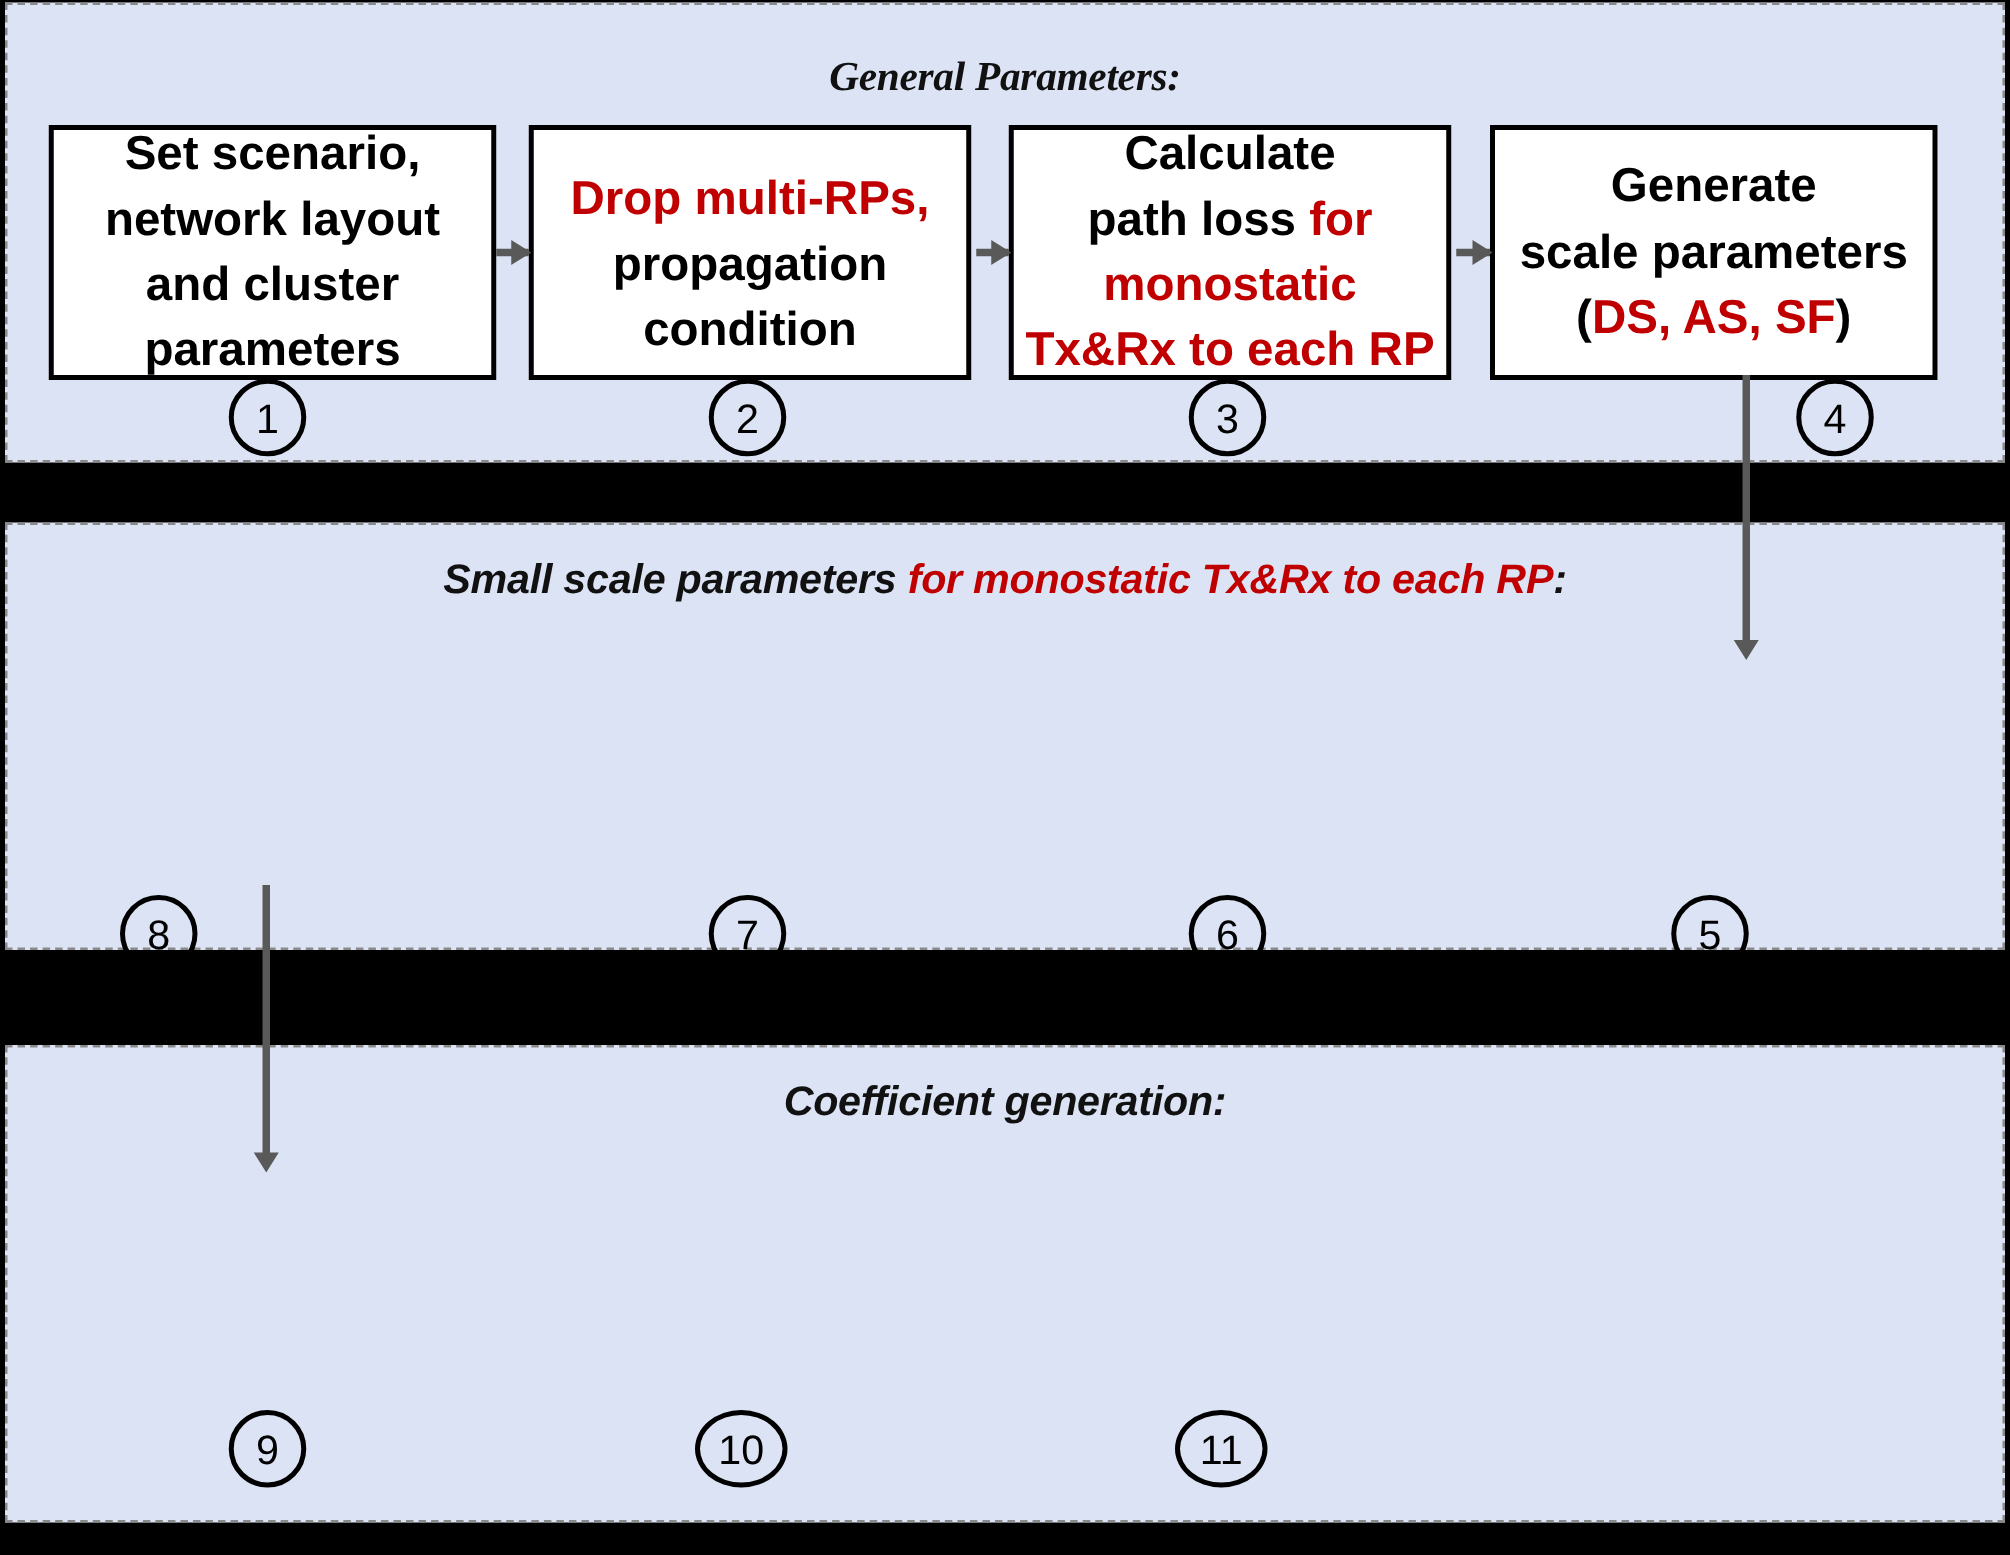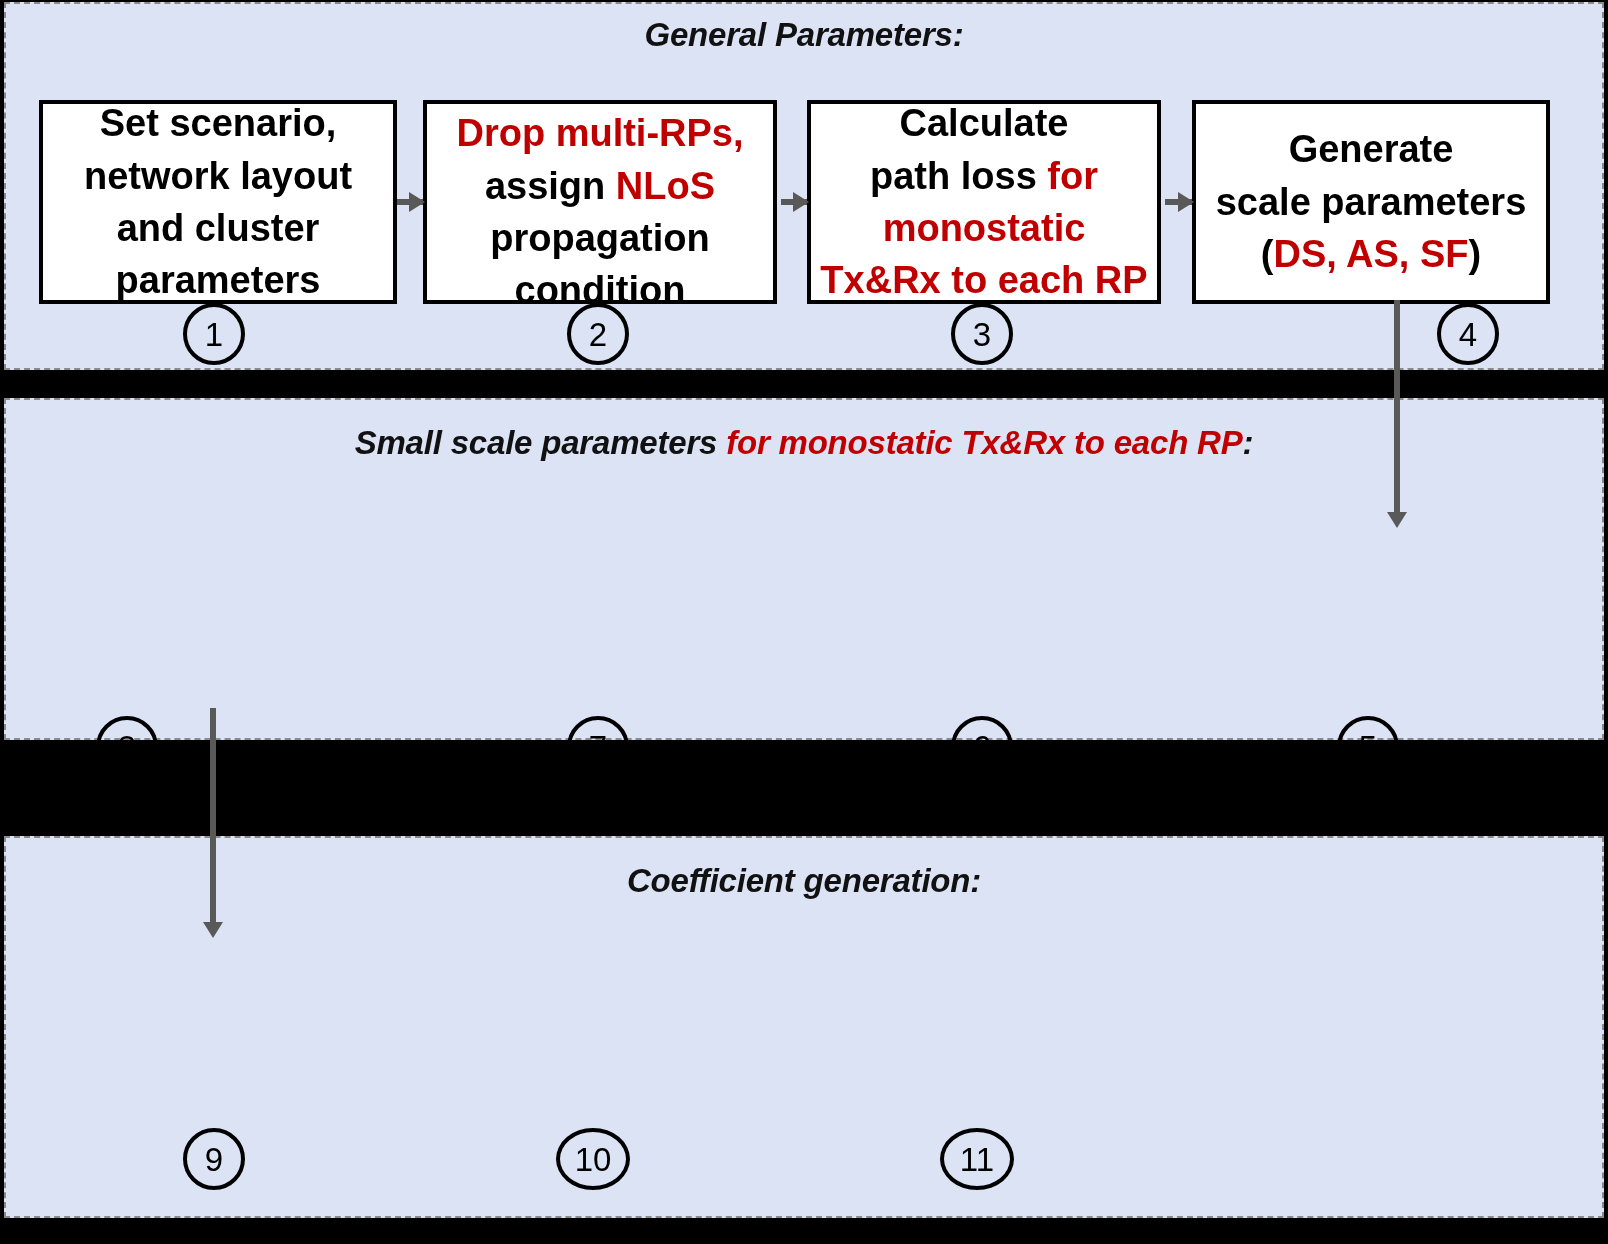--- a/index.html
+++ b/index.html
@@ -11,34 +11,34 @@
   .stage{position:absolute;left:0;top:0;width:1608px;height:1244px;background:#000;}
 
   
   .panel{
     position:absolute;left:4px;width:1600px;
     background:#dce3f4;
     border:2px dashed #8a8a8a;
     box-sizing:border-box;
   }
   #panel-general{top:2px;height:368px;}
-  #panel-small{top:398px;height:342px;}
+  #panel-small{top:418px;height:342px;}
   #panel-coef{top:836px;height:382px;}
 
   .panel-title{
     position:absolute;
     width:100%;
     text-align:center;
     font-style:italic;
     font-weight:bold;
     font-size:33px;
     color:#111;
     letter-spacing:-0.2px;
   }
-  #panel-general .panel-title{top:12px;}
+  #panel-general .panel-title{top:40px;font-family:Liberation Serif, serif;}
   #panel-small   .panel-title{top:24px;}
   #panel-coef    .panel-title{top:24px;}
   .red{color:#c00000;}
 
   
   .pbox{
     position:absolute;
     background:#ffffff;
     border:4px solid #000;
     box-sizing:border-box;
@@ -140,21 +140,20 @@
       <span class="txt">
           <span style="display: block;"><span>Set scenario,</span></span>
           <span style="display: block;"><span>network layout</span></span>
           <span style="display: block;"><span>and cluster</span></span>
           <span style="display: block;"><span>parameters</span></span>
         </span>
     </div>
     <div class="pbox" id="box-2">
       <span class="txt">
           <span style="display: block; margin-top: 20px;"><span class="red">Drop multi-RPs,</span></span>
-          <span style="display: block;"><span>assign </span><span class="red">NLoS</span></span>
           <span style="display: block;"><span>propagation</span></span>
           <span style="display: block;"><span>condition</span></span>
         </span>
     </div>
     <div class="pbox" id="box-3">
       <span class="txt">
           <span style="display: block;"><span>Calculate</span></span>
           <span style="display: block;"><span>path loss </span><span class="red">for</span></span>
           <span style="display: block;"><span class="red">monostatic</span></span>
           <span style="display: block;"><span class="red">Tx&amp;Rx to each RP</span></span>

